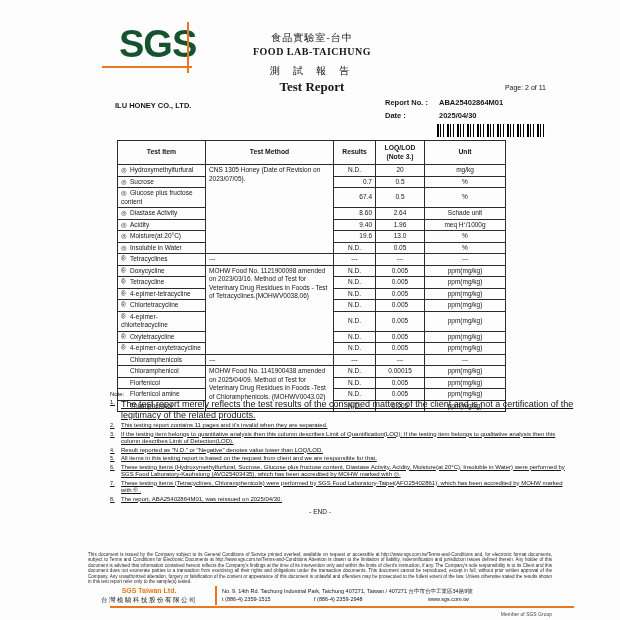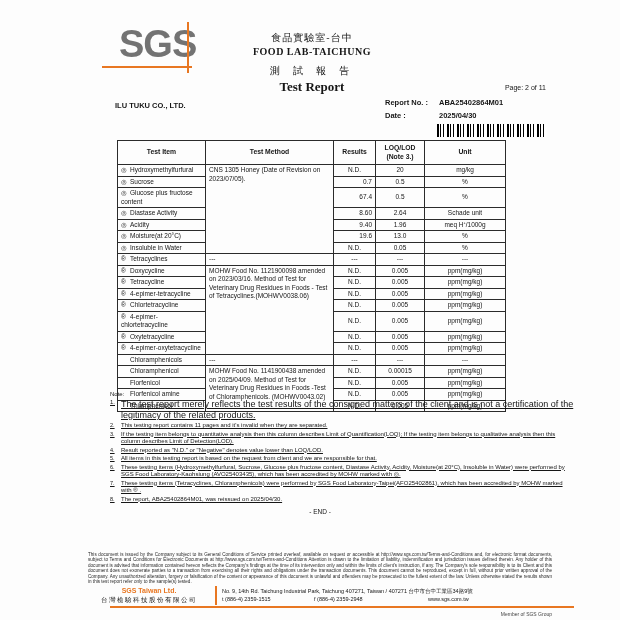--- a/index.html
+++ b/index.html
@@ -3,21 +3,21 @@
 <meta charset="utf-8">
 <style>
   * { margin:0; padding:0; box-sizing:border-box; }
   html,body { width:620px; height:620px; background:#ffffff; }
   body { font-family:"Liberation Sans", sans-serif; color:#161616; }
   .page { position:relative; width:620px; height:620px; background:#fdfdfd; overflow:hidden; }
 
   
   .logo { position:absolute; left:98px; top:22px; width:96px; height:52px; }
   .logo-text { position:absolute; left:21px; top:0px; font-size:38px; font-weight:bold;
-               color:#737373; letter-spacing:-1px; line-height:44px; }
+               color:#14532d; letter-spacing:-1px; line-height:44px; }
   .logo-hline { position:absolute; left:4px; top:44px; width:90px; height:2px; background:#e87722; }
   .logo-vline { position:absolute; left:89px; top:0px; width:2px; height:51px; background:#e87722; }
 
   .title-block { position:absolute; left:212px; top:31px; width:200px; text-align:center; }
   .t-zh1 { font-size:10px; letter-spacing:1px; font-family:"DejaVu Serif", serif; }
   .t-en1 { font-size:10px; font-weight:bold; font-family:"Liberation Serif", serif; margin-top:1px; letter-spacing:0.5px; }
   .t-zh2 { font-size:10px; letter-spacing:5px; font-family:"DejaVu Serif", serif; margin-top:7px; }
   .t-en2 { font-size:13px; font-weight:bold; font-family:"Liberation Serif", serif; margin-top:1px; }
 
   .page-info { position:absolute; right:74px; top:84px; font-size:7px; }
@@ -78,21 +78,21 @@
   <div class="title-block">
     <div class="t-zh1">食品實驗室-台中</div>
     <div class="t-en1">FOOD LAB-TAICHUNG</div>
     <div class="t-zh2">測 試 報 告</div>
     <div class="t-en2">Test Report</div>
   </div>
 
   <div class="page-info">Page: 2 of 11</div>
 
   <div class="client">
-    <div>ILU TUKU CO., LTD.</div>
+    <div>ILU HONEY CO., LTD.</div>
   </div>
 
   <div class="meta">
     <div>
       <span class="meta-label">Report No. :</span><span>ABA25402864M01</span>
     </div>
     <div>
       <span class="meta-label">Date :</span><span>2025/04/30</span>
     </div>
   </div>

